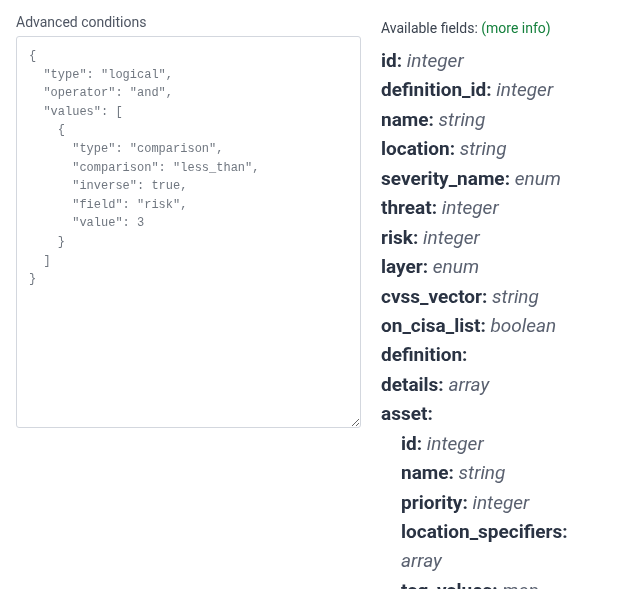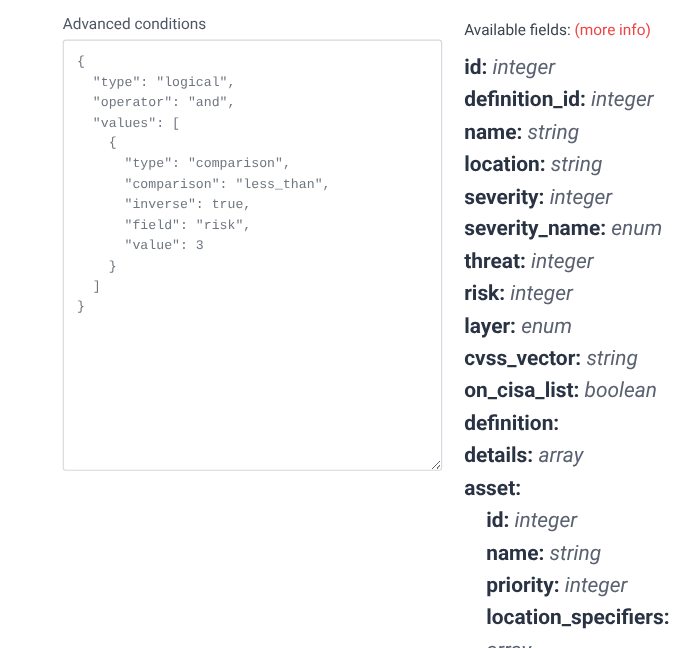--- a/index.html
+++ b/index.html
@@ -10,21 +10,20 @@
       background: #fff;
       color: #3b4151;
       padding: 14px 16px;
       display: flex;
       gap: 20px;
     }
     .left-panel {
       flex: 0 0 345px;
       display: flex;
       flex-direction: column;
-      margin-left: 41px;
     }
     .section-label {
       font-size: 14px;
       color: #4f5663;
       margin-bottom: 6px;
     }
     .json-textarea {
       width: 100%;
       height: 392px;
       border: 1px solid #d3d7de;
@@ -41,21 +40,21 @@
     .right-panel {
       flex: 1;
       padding-top: 6px;
     }
     .available-header {
       font-size: 14px;
       color: #3c4450;
       margin-bottom: 10px;
     }
     .more-info {
-      color: #ef4444;
+      color: #15803d;
       cursor: pointer;
       margin-top: 10px;
     }
     .field-list {
       list-style: none;
       font-size: 19px;
       line-height: 1.55;
     }
     .field-list li {
       margin-bottom: 0;
@@ -96,21 +95,20 @@
 <div class="right-panel">
   <div class="available-header">
     <span>Available fields:</span>
     <span class="more-info">(more info)</span>
   </div>
   <ul class="field-list">
       <li><span class="field-name">id:</span> <span class="field-type">integer</span></li>
       <li><span class="field-name">definition_id:</span> <span class="field-type">integer</span></li>
       <li><span class="field-name">name:</span> <span class="field-type">string</span></li>
       <li><span class="field-name">location:</span> <span class="field-type">string</span></li>
-      <li><span class="field-name">severity:</span> <span class="field-type">integer</span></li>
       <li><span class="field-name">severity_name:</span> <span class="field-type">enum</span></li>
       <li><span class="field-name">threat:</span> <span class="field-type">integer</span></li>
       <li><span class="field-name">risk:</span> <span class="field-type">integer</span></li>
       <li><span class="field-name">layer:</span> <span class="field-type">enum</span></li>
       <li><span class="field-name">cvss_vector:</span> <span class="field-type">string</span></li>
       <li><span class="field-name">on_cisa_list:</span> <span class="field-type">boolean</span></li>
       <li><span class="field-name">definition:</span></li>
       <li><span class="field-name">details:</span> <span class="field-type">array</span></li>
       <li><span class="field-name">asset:</span></li>
       <ul class="field-list nested">

